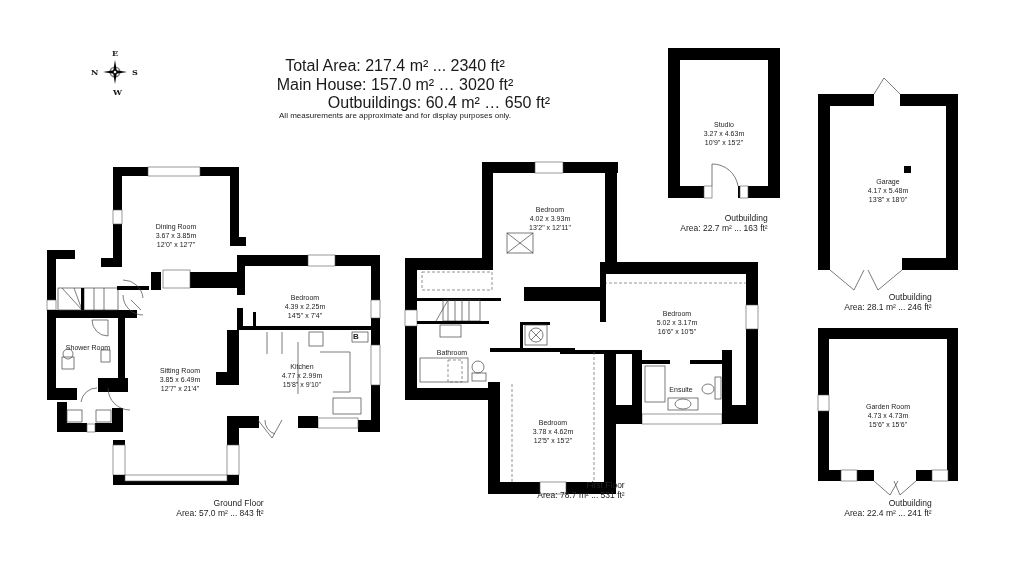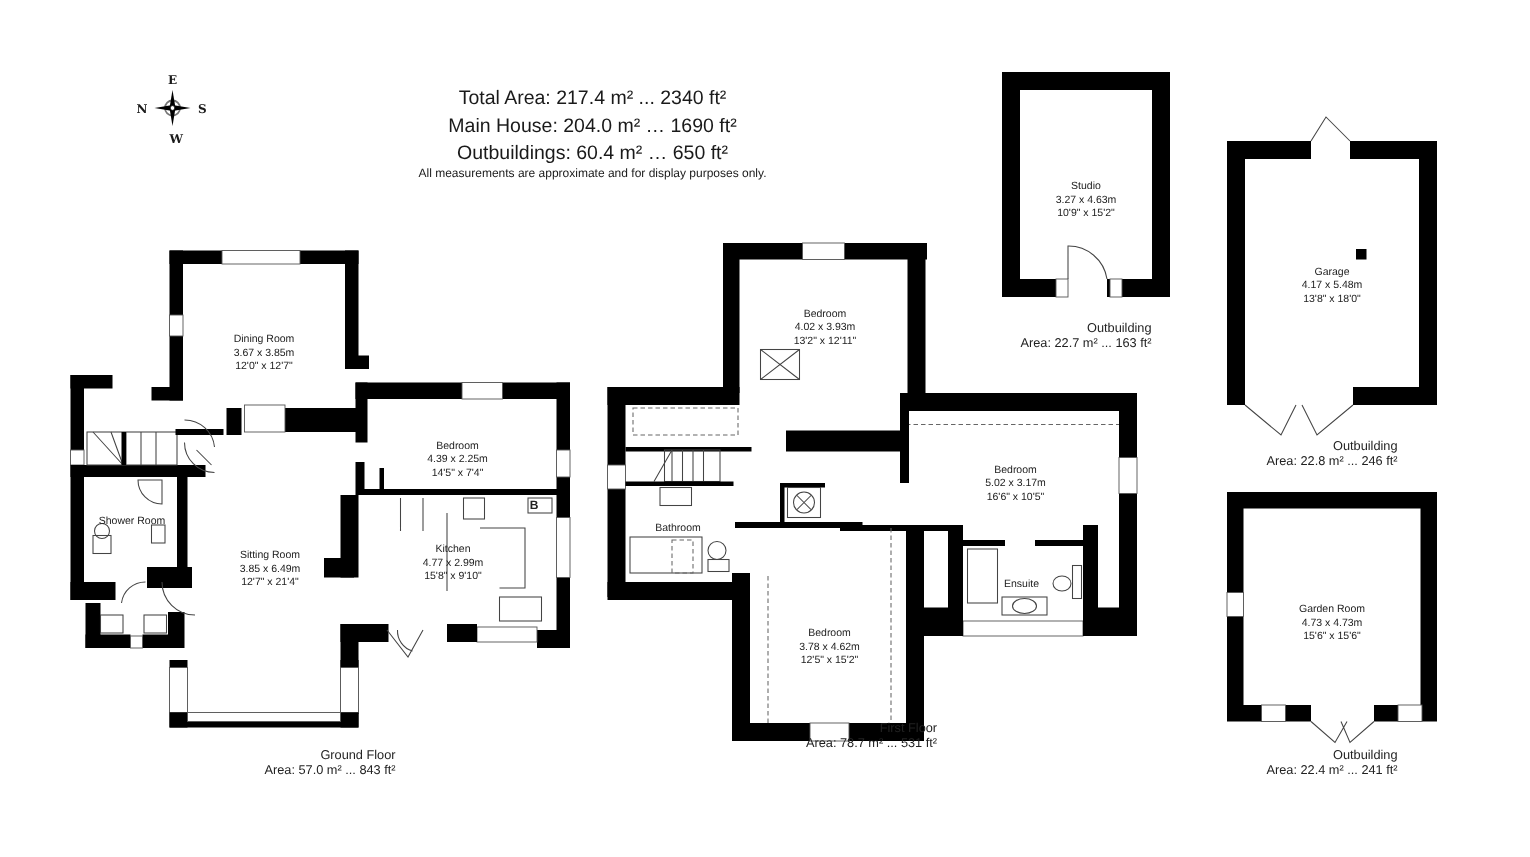--- a/index.html
+++ b/index.html
@@ -1,19 +1,19 @@
 <!DOCTYPE html>
 <html><head>
 <meta charset="utf-8">
 <style>
   html,body{margin:0;padding:0;background:#ffffff;}
   body{width:1020px;height:571px;position:relative;overflow:hidden;font-family:"Liberation Sans",sans-serif;color:#1a1a1a;}
   #plan{position:absolute;left:0;top:0;width:1020px;height:571px;}
   .hdr{position:absolute;left:0;width:790px;text-align:center;}
-  .hdr-line{font-size:13px;}
+  .hdr-line{font-size:16px;}
   .hdr-note{font-size:8px;}
   .lbl{position:absolute;text-align:center;font-size:7px;line-height:9px;color:#222;white-space:nowrap;transform:translateX(-50%);}
   .lbl span{display:block;}
   .flr{position:absolute;text-align:right;font-size:8.5px;line-height:10px;color:#222;white-space:nowrap;transform:translateX(-50%);}
   .flr span{display:block;}
   .compass{position:absolute;left:93px;top:50px;width:44px;height:44px;font-family:"DejaVu Serif",serif;font-weight:bold;font-size:8px;}
   .compass .cl{position:absolute;}
   .wall{fill:#000;}
   .win{fill:#fff;stroke:#555;stroke-width:0.6;}
   .thin{fill:none;stroke:#444;stroke-width:0.7;}
@@ -184,22 +184,22 @@
     <rect class="wall" x="818" y="470" width="56" height="11"></rect>
     <rect class="wall" x="916" y="470" width="42" height="11"></rect>
     <rect class="win" x="818" y="395" width="11" height="16"></rect>
     <rect class="win" x="841" y="470" width="16" height="11"></rect>
     <rect class="win" x="932" y="470" width="16" height="11"></rect>
     <path class="thin" d="M874 481 l16 14 l8 -14 M916 481 l-16 14 l-6 -14"></path>
   </g>
 </svg>
 
 <div class="hdr hdr-line" style="top:57px;">Total Area: 217.4 m² ... 2340 ft²</div>
-<div class="hdr hdr-line" style="top:76px;">Main House: 204.0 m² … 1690 ft²</div>
-<div class="hdr hdr-line" style="top:94px;">Outbuildings: 60.4 m² … 650 ft²</div>
+<div class="hdr hdr-line" style="top:76px;">Main House: 157.0 m² … 3020 ft²</div>
+<div class="hdr hdr-line" style="top:94px;padding-left:44px;">Outbuildings: 60.4 m² … 650 ft²</div>
 <div class="hdr hdr-note" style="top:111px;">All measurements are approximate and for display purposes only.</div>
 
 <div class="compass">
   <svg width="44" height="44" viewBox="0 0 44 44" style="position:absolute;left:0;top:0;">
     <circle cx="22" cy="22" r="5" fill="none" stroke="#777" stroke-width="1.2"></circle>
     <polygon points="22,10 24,22 22,34 20,22" fill="#000"></polygon>
     <polygon points="10,22 22,20 34,22 22,24" fill="#000"></polygon>
     <circle cx="22" cy="22" r="1.6" fill="#fff" stroke="#000" stroke-width="0.6"></circle>
   </svg>
   <span class="cl" style="left:19px;top:-2px;">E</span>
@@ -278,18 +278,18 @@
 <div class="flr" style="left:581px;top:480px;">
   <span>First Floor</span>
     <span>Area: 78.7 m² ... 531 ft²</span>
 </div>
 <div class="flr" style="left:724px;top:213px;">
   <span>Outbuilding</span>
     <span>Area: 22.7 m² ... 163 ft²</span>
 </div>
 <div class="flr" style="left:888px;top:292px;">
   <span>Outbuilding</span>
-    <span>Area: 22.8 m² ... 246 ft²</span>
+    <span>Area: 28.1 m² ... 246 ft²</span>
 </div>
 <div class="flr" style="left:888px;top:498px;">
   <span>Outbuilding</span>
     <span>Area: 22.4 m² ... 241 ft²</span>
 </div>
 
 </body></html>

